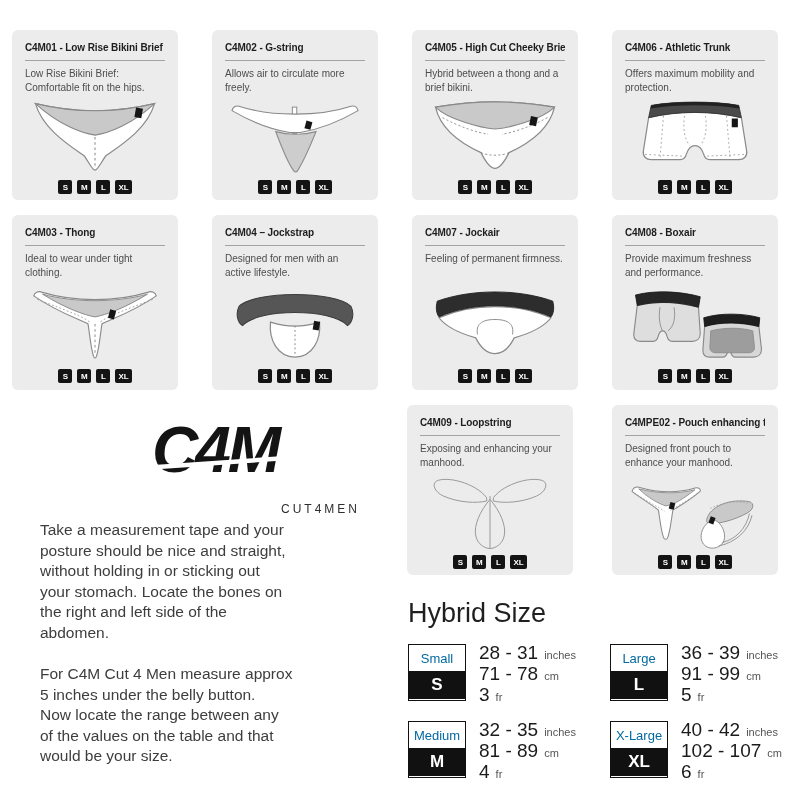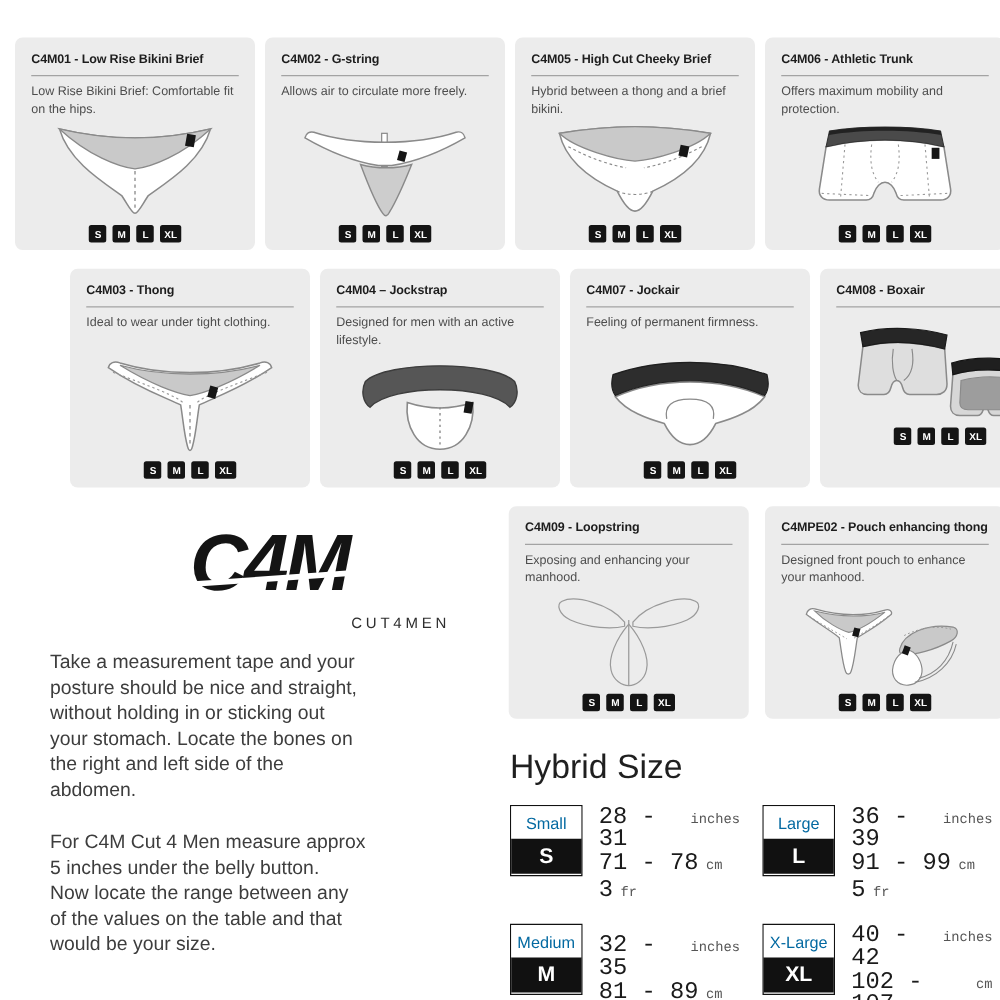--- a/index.html
+++ b/index.html
@@ -1,48 +1,48 @@
 <!DOCTYPE html>
 <html><head>
 <meta charset="utf-8">
 <style>
   * { margin:0; padding:0; box-sizing:border-box; }
   html,body { width:800px; height:800px; background:#ffffff; font-family:"Liberation Sans", sans-serif; }
   .stage { position:relative; width:800px; height:800px; overflow:hidden; }
 
   
-  .card { position:absolute; width:192px; height:170px; background:#ececec; border-radius:6px; padding:12px 13px 8px; }
-  .card.tall { height:175px;margin-left:44px; }
+  .card { position:absolute; width:166px; height:170px; background:#ececec; border-radius:6px; padding:12px 13px 8px; }
+  .card.tall { height:175px; }
   .card h3 { font-size:10px; font-weight:bold; color:#1d1d1d; letter-spacing:-0.1px; white-space:nowrap; overflow:hidden; }
   .card .divider { border:none; border-top:1px solid #a3a3a3; margin:7px 0 6px; }
   .card p { font-size:10px; line-height:1.35; color:#4d4d4d; min-height:27px; }
   .illus { height:84px; display:flex; align-items:center; justify-content:center; }
   .card.tall .illus { height:88px; }
   .sizes { display:flex; justify-content:center; gap:5px; margin-top:2px; }
   .badge { min-width:14px; height:14px; padding:0 3px; background:#141414; color:#ffffff; font-size:8px; font-weight:bold;
            display:flex; align-items:center; justify-content:center; border-radius:2px; }
 
   
   .logo-wrap { position:absolute; left:40px; top:418px; width:320px; text-align:right; }
-  .logo-sub { font-size:12px; letter-spacing:3px; color:#2e2e2e; margin-top:2px; }
+  .logo-sub { font-size:12px; letter-spacing:3px; color:#2e2e2e; margin-top:14px; }
   .measure { position:absolute; left:40px; top:520px; width:330px; color:#3d3d3d; font-size:15.5px; line-height:20.5px; }
   .measure p { white-space:pre-line; margin-bottom:21px; }
 
   
   .waist { position:absolute; left:408px; top:598px; width:386px; }
   .waist h2 { font-size:27px; font-weight:normal; color:#1f1f1f; }
   .waist-grid { display:grid; grid-template-columns:1fr 1fr; column-gap:18px; row-gap:15px; margin-top:15px; }
   .w-entry { display:flex; gap:13px; }
   .size-box { width:58px; height:57px; border:1.5px solid #111111; flex:0 0 auto; }
   .size-box .top { height:26px; background:#ffffff; display:flex; align-items:center; justify-content:center;
                    font-size:13px; color:#0369a1; }
   .size-box .bot { height:28px; background:#111111; color:#ffffff; font-weight:bold; font-size:17px;
                    display:flex; align-items:center; justify-content:center; }
   .vals { display:flex; flex-direction:column; justify-content:center; gap:1px; }
-  .vline { display:flex; align-items:baseline; gap:6px; font-size:19px; line-height:18px; color:#1b1b1b;font-family:Liberation Mono, monospace; }
+  .vline { display:flex; align-items:baseline; gap:6px; font-size:19px; line-height:18px; color:#1b1b1b; }
   .vline .unit { font-size:11px; color:#555555; }
 </style>
 </head>
 <body>
 
 <div class="stage">
 
   <div class="card" style="left:12px; top:30px;">
     <h3>C4M01 - Low Rise Bikini Brief</h3>
     <div class="divider"></div>
@@ -187,20 +187,21 @@
       <span class="badge">S</span>
       <span class="badge">M</span>
       <span class="badge">L</span>
       <span class="badge">XL</span>
     </div>
   </div>
 
   <div class="card tall" style="left:612px; top:215px;">
     <h3>C4M08 - Boxair</h3>
     <div class="divider"></div>
+    <p>Provide maximum freshness and performance.</p>
     <div class="illus">
       <svg width="156" height="86" viewBox="0 0 160 92">
         <g>
           <path d="M14,26 C38,20 62,22 84,28 L86,58 C86,64 82,67 77,67 L54,67 C51,67 49,65 48,61 C47,57 45,55 43,55 C41,55 39,57 38,61 C37,65 35,67 32,67 L18,67 C13,67 10,64 10,59 Z" fill="#dedede" stroke="#8a8a8a" stroke-width="1.3"></path>
           <path d="M12,14 C36,8 64,10 86,16 L84,28 C62,22 38,20 14,26 Z" fill="#262626" stroke="#1a1a1a" stroke-width="1"></path>
           <path d="M40,28 C38,40 40,50 43,55" fill="none" stroke="#8a8a8a" stroke-width="1"></path>
           <path d="M56,28 C58,40 56,50 49,55" fill="none" stroke="#8a8a8a" stroke-width="1"></path>
         </g>
         <g>
           <path d="M91,50 C110,44 134,45 153,50 L156,76 C156,82 152,85 147,85 L126,85 C123,85 122,83 121,80 L119,76 L117,80 C116,83 115,85 112,85 L97,85 C92,85 89,82 89,77 Z" fill="#d7d7d7" stroke="#8a8a8a" stroke-width="1.3"></path>

